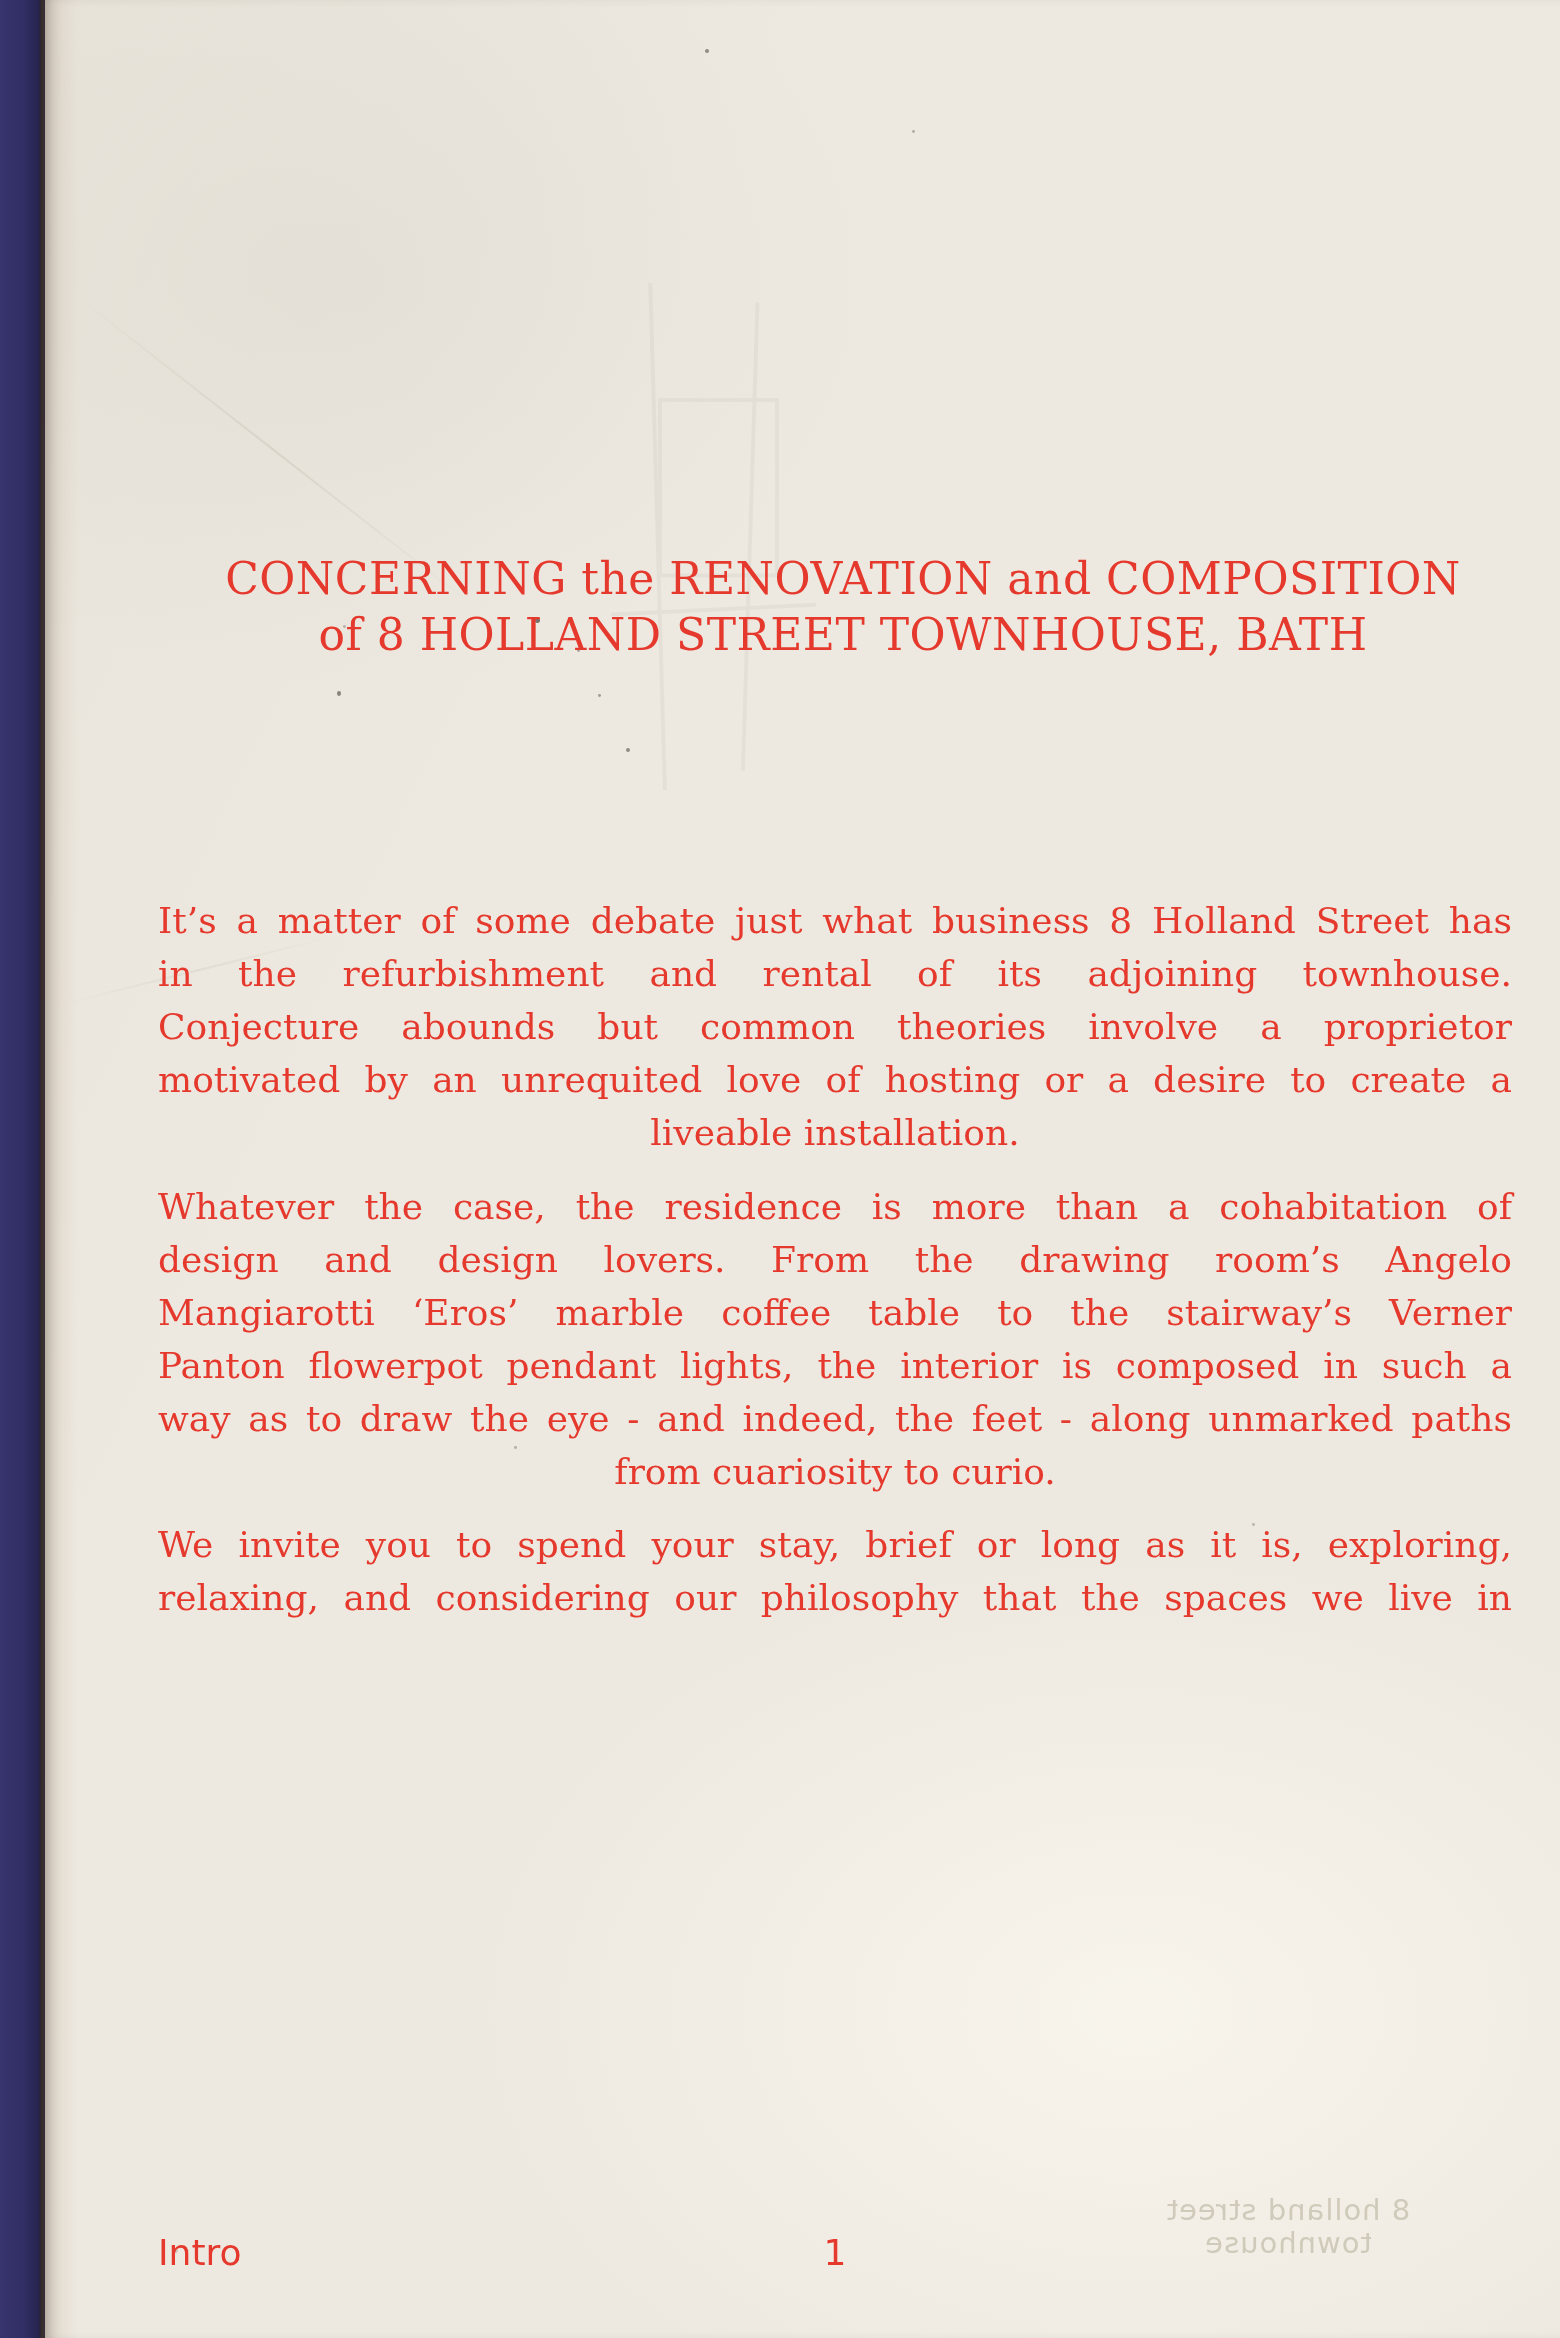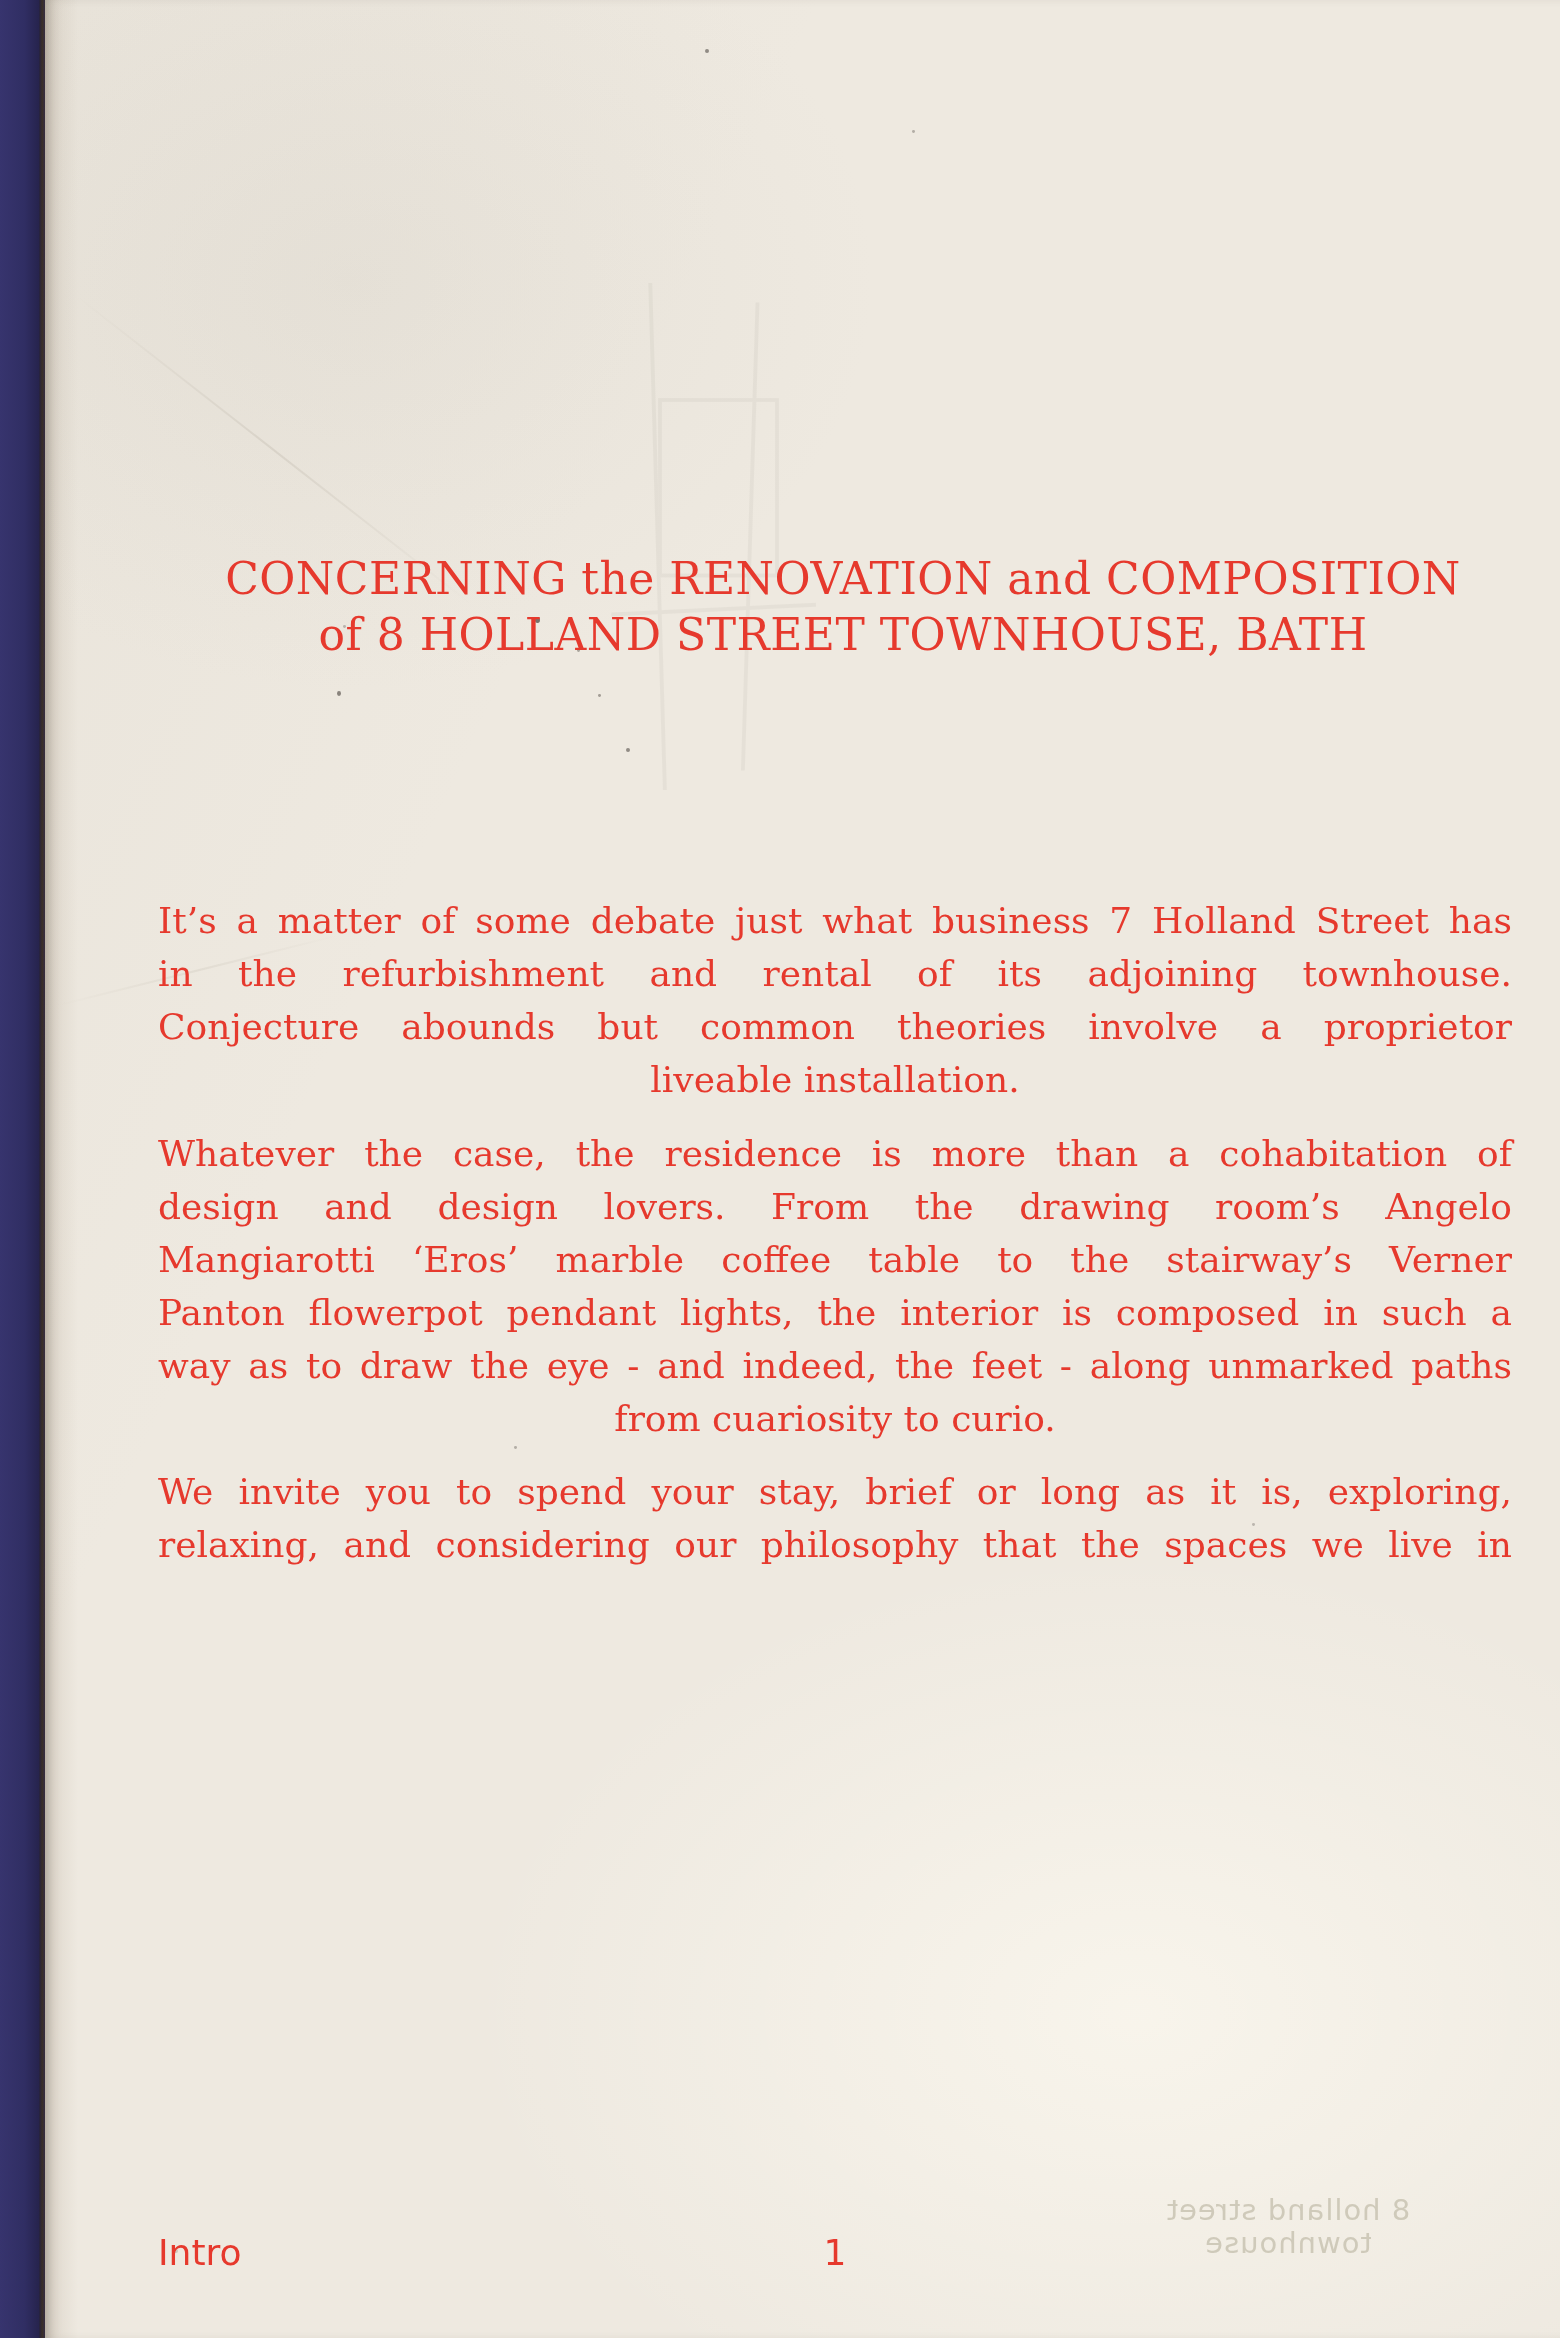--- a/index.html
+++ b/index.html
@@ -100,23 +100,24 @@
   <div class="crease" style="left:29px;top:293px;width:507px;transform:rotate(38deg);"></div>
   <div class="crease" style="left:9.8px;top:1005px;width:293px;transform:rotate(-14deg);opacity:.7"></div>
 
   <h1 class="title">
     <span>CONCERNING the RENOVATION and COMPOSITION</span>
     <span>of 8 HOLLAND STREET TOWNHOUSE, BATH</span>
   </h1>
 
   <div class="bodytext">
     <p>
-      <span class="ln" style="display:block">It’s a matter of some debate just what business 7 Holland Street has</span>
+      <span class="ln" style="display:block">It’s a matter of some debate just what business 8 Holland Street has</span>
       <span class="ln" style="display:block">in the refurbishment and rental of its adjoining townhouse.</span>
       <span class="ln" style="display:block">Conjecture abounds but common theories involve a proprietor</span>
+      <span class="ln" style="display:block">motivated by an unrequited love of hosting or a desire to create a</span>
       <span class="ln center" style="display:block">liveable installation.</span>
     </p>
     <p>
       <span class="ln" style="display:block">Whatever the case, the residence is more than a cohabitation of</span>
       <span class="ln" style="display:block">design and design lovers. From the drawing room’s Angelo</span>
       <span class="ln" style="display:block">Mangiarotti ‘Eros’ marble coffee table to the stairway’s Verner</span>
       <span class="ln" style="display:block">Panton flowerpot pendant lights, the interior is composed in such a</span>
       <span class="ln" style="display:block">way as to draw the eye - and indeed, the feet - along unmarked paths</span>
       <span class="ln center" style="display:block">from cuariosity to curio.</span>
     </p>

